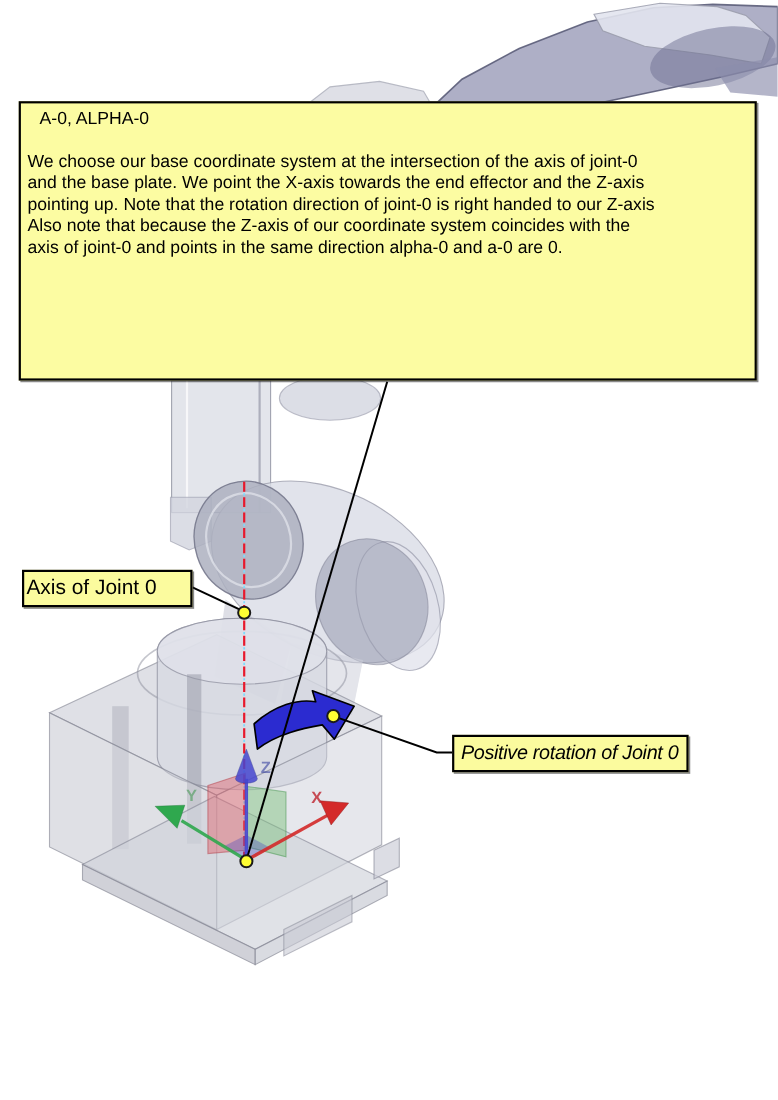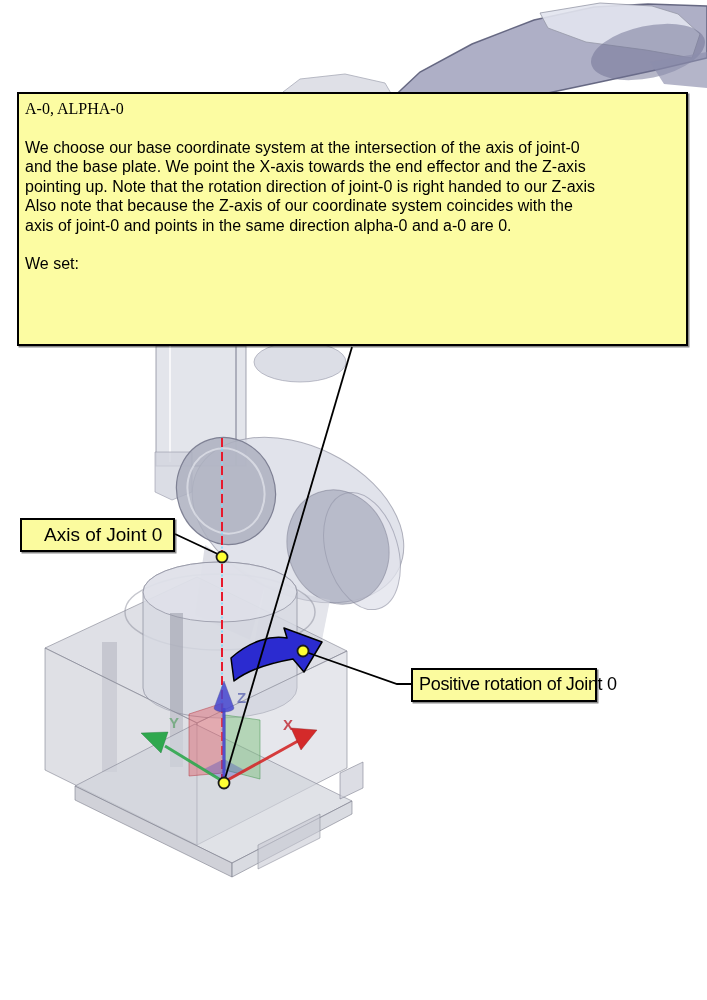--- a/index.html
+++ b/index.html
@@ -12,37 +12,37 @@
   .scene{position:absolute;left:0;top:0;}
   .note-box{
     position:absolute;left:17px;top:92px;width:671px;height:254px;
     box-sizing:border-box;
     background:var(--note-fill,#fcfca2);
     border:2px solid var(--note-border,#000);
     box-shadow:1.5px 1.5px 0 rgba(40,40,40,.55);
     padding:5px 8px 0 6px;
     font-size:16px;line-height:19.5px;
   }
-  .note-title{margin:0 0 19px 0;font-family:Liberation Serif, serif;}
+  .note-title{margin:0 0 19px 11px;}
   .prewrap{white-space:pre-wrap;}
   .note-set-intro{margin-top:19px;}
   .callout{
     position:absolute;box-sizing:border-box;
     background:var(--callout-fill,#fbfb9e);
     border:2px solid var(--note-border,#000);
     box-shadow:1.5px 1.5px 0 rgba(40,40,40,.55);
     white-space:nowrap;overflow:visible;
   }
   .callout-axis{
     left:20px;top:518px;width:155px;height:34px;
-    font-size:19px;line-height:29px;padding-left:22px;
+    font-size:19px;line-height:29px;padding-left:2px;
   }
   .callout-rotation{
-    left:411px;top:668px;width:186px;height:34px;
-    font-size:18px;line-height:29px;padding-left:6px;letter-spacing:-0.3px;
+    left:411px;top:668px;width:215px;height:34px;
+    font-size:18px;line-height:29px;padding-left:6px;letter-spacing:-0.3px;font-style:italic;
   }
 </style>
 </head>
 <body>
 
 <svg class="scene" width="707" height="1000" viewBox="0 0 707 1000">
 
   <g>
     <polygon points="283,92 300,79 345,74 385,83 392,95 380,106 300,100" fill="rgba(217,219,227,0.85)" stroke="rgba(169,171,184,0.8)" stroke-width="1"></polygon>
     <path d="M386,104 L420,72 L472,44 L534,20 L594,7 L648,4 L707,6 L707,58 L656,70 L600,82 L548,93 L492,102 L436,107 L402,108 Z" fill="rgba(151,153,182,0.78)" stroke="rgba(90,92,120,0.9)" stroke-width="1.5"></path>
@@ -123,18 +123,17 @@
   </g>
 </svg>
 
 <div class="note-box">
   <div class="note-title">A-0, ALPHA-0</div>
   <div class="prewrap">We choose our base coordinate system at the intersection of the axis of joint-0
 and the base plate. We point the X-axis towards the end effector and the Z-axis
 pointing up. Note that the rotation direction of joint-0 is right handed to our Z-axis
 Also note that because the Z-axis of our coordinate system coincides with the
 axis of joint-0 and points in the same direction alpha-0 and a-0 are 0.</div>
-  <div class="note-set-intro">We set:</div>
 </div>
 
 <div class="callout callout-axis">Axis of Joint 0</div>
 
 <div class="callout callout-rotation">Positive rotation of Joint 0</div>
 
 </body></html>

